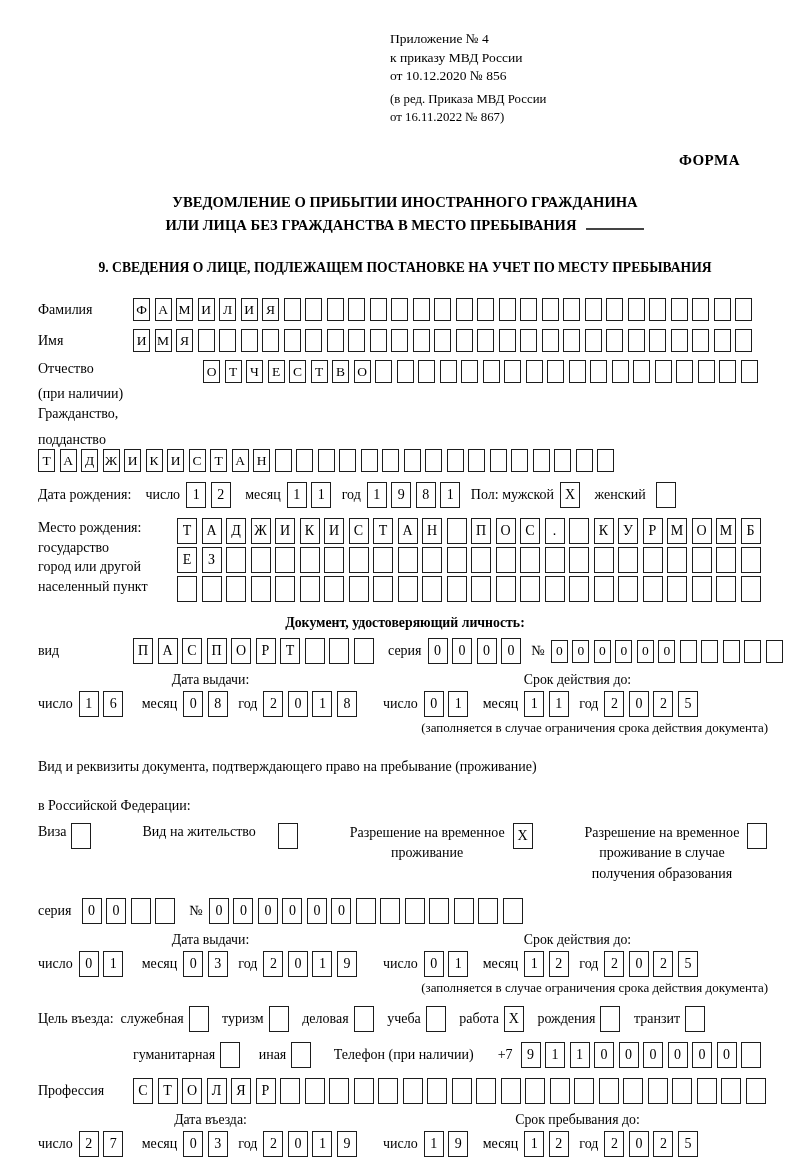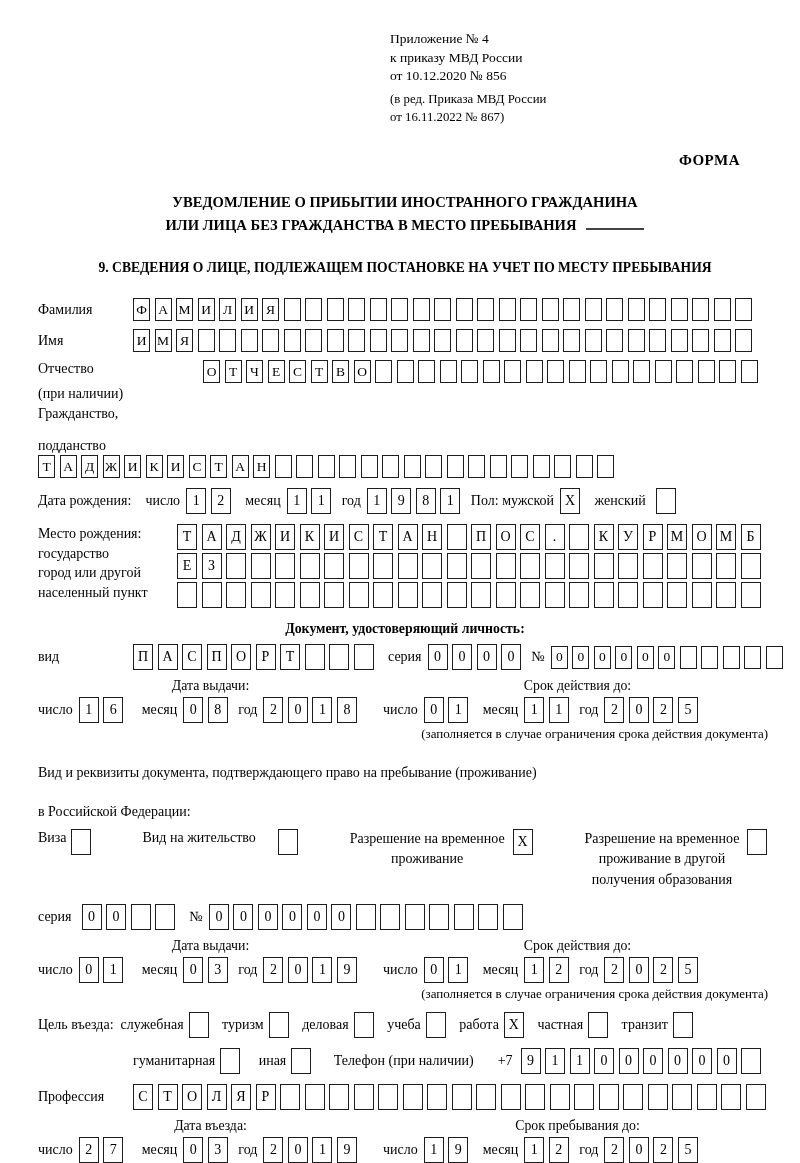--- a/index.html
+++ b/index.html
@@ -181,21 +181,21 @@
         <span class="cell"></span>
         <span class="cell"></span>
         <span class="cell"></span>
         <span class="cell"></span>
       </div>
   </div>
 
   <div class="row" style="margin-top:2px;flex-direction:column;">
     <div class="lbl w139 stack">
       <span>Гражданство,</span>
-      <span style="margin-top:14px;">подданство</span>
+      <span style="margin-top:8px;">подданство</span>
     </div>
     <div class="cells">
         <span class="cell">Т</span>
         <span class="cell">А</span>
         <span class="cell">Д</span>
         <span class="cell">Ж</span>
         <span class="cell">И</span>
         <span class="cell">К</span>
         <span class="cell">И</span>
         <span class="cell">С</span>
@@ -445,21 +445,21 @@
         <div>Разрешение на временное</div>
         <div>проживание</div>
       </div>
       <span class="cells bigcells">
           <span class="cell">X</span>
         </span>
     </div>
     <div class="rvp-item">
       <div class="rvp-text">
         <div>Разрешение на временное</div>
-        <div>проживание в другой</div>
+        <div>проживание в случае</div>
         <div>получения образования</div>
       </div>
       <span class="cells bigcells">
           <span class="cell"></span>
         </span>
     </div>
   </div>
 
   <div class="row vc" style="margin-top:14px;">
     <span class="lbl mr10">серия</span>
@@ -559,21 +559,21 @@
           <span class="cell"></span>
         </span>
     </span>
     <span class="purpose-item">
       <span class="plbl">работа</span>
       <span class="cells bigcells">
           <span class="cell">X</span>
         </span>
     </span>
     <span class="purpose-item">
-      <span class="plbl">частная</span>
+      <span class="plbl">рождения</span>
       <span class="cells bigcells">
           <span class="cell"></span>
         </span>
     </span>
     <span class="purpose-item" style="margin-right:0;">
       <span class="plbl">транзит</span>
       <span class="cells bigcells">
           <span class="cell"></span>
         </span>
     </span>

